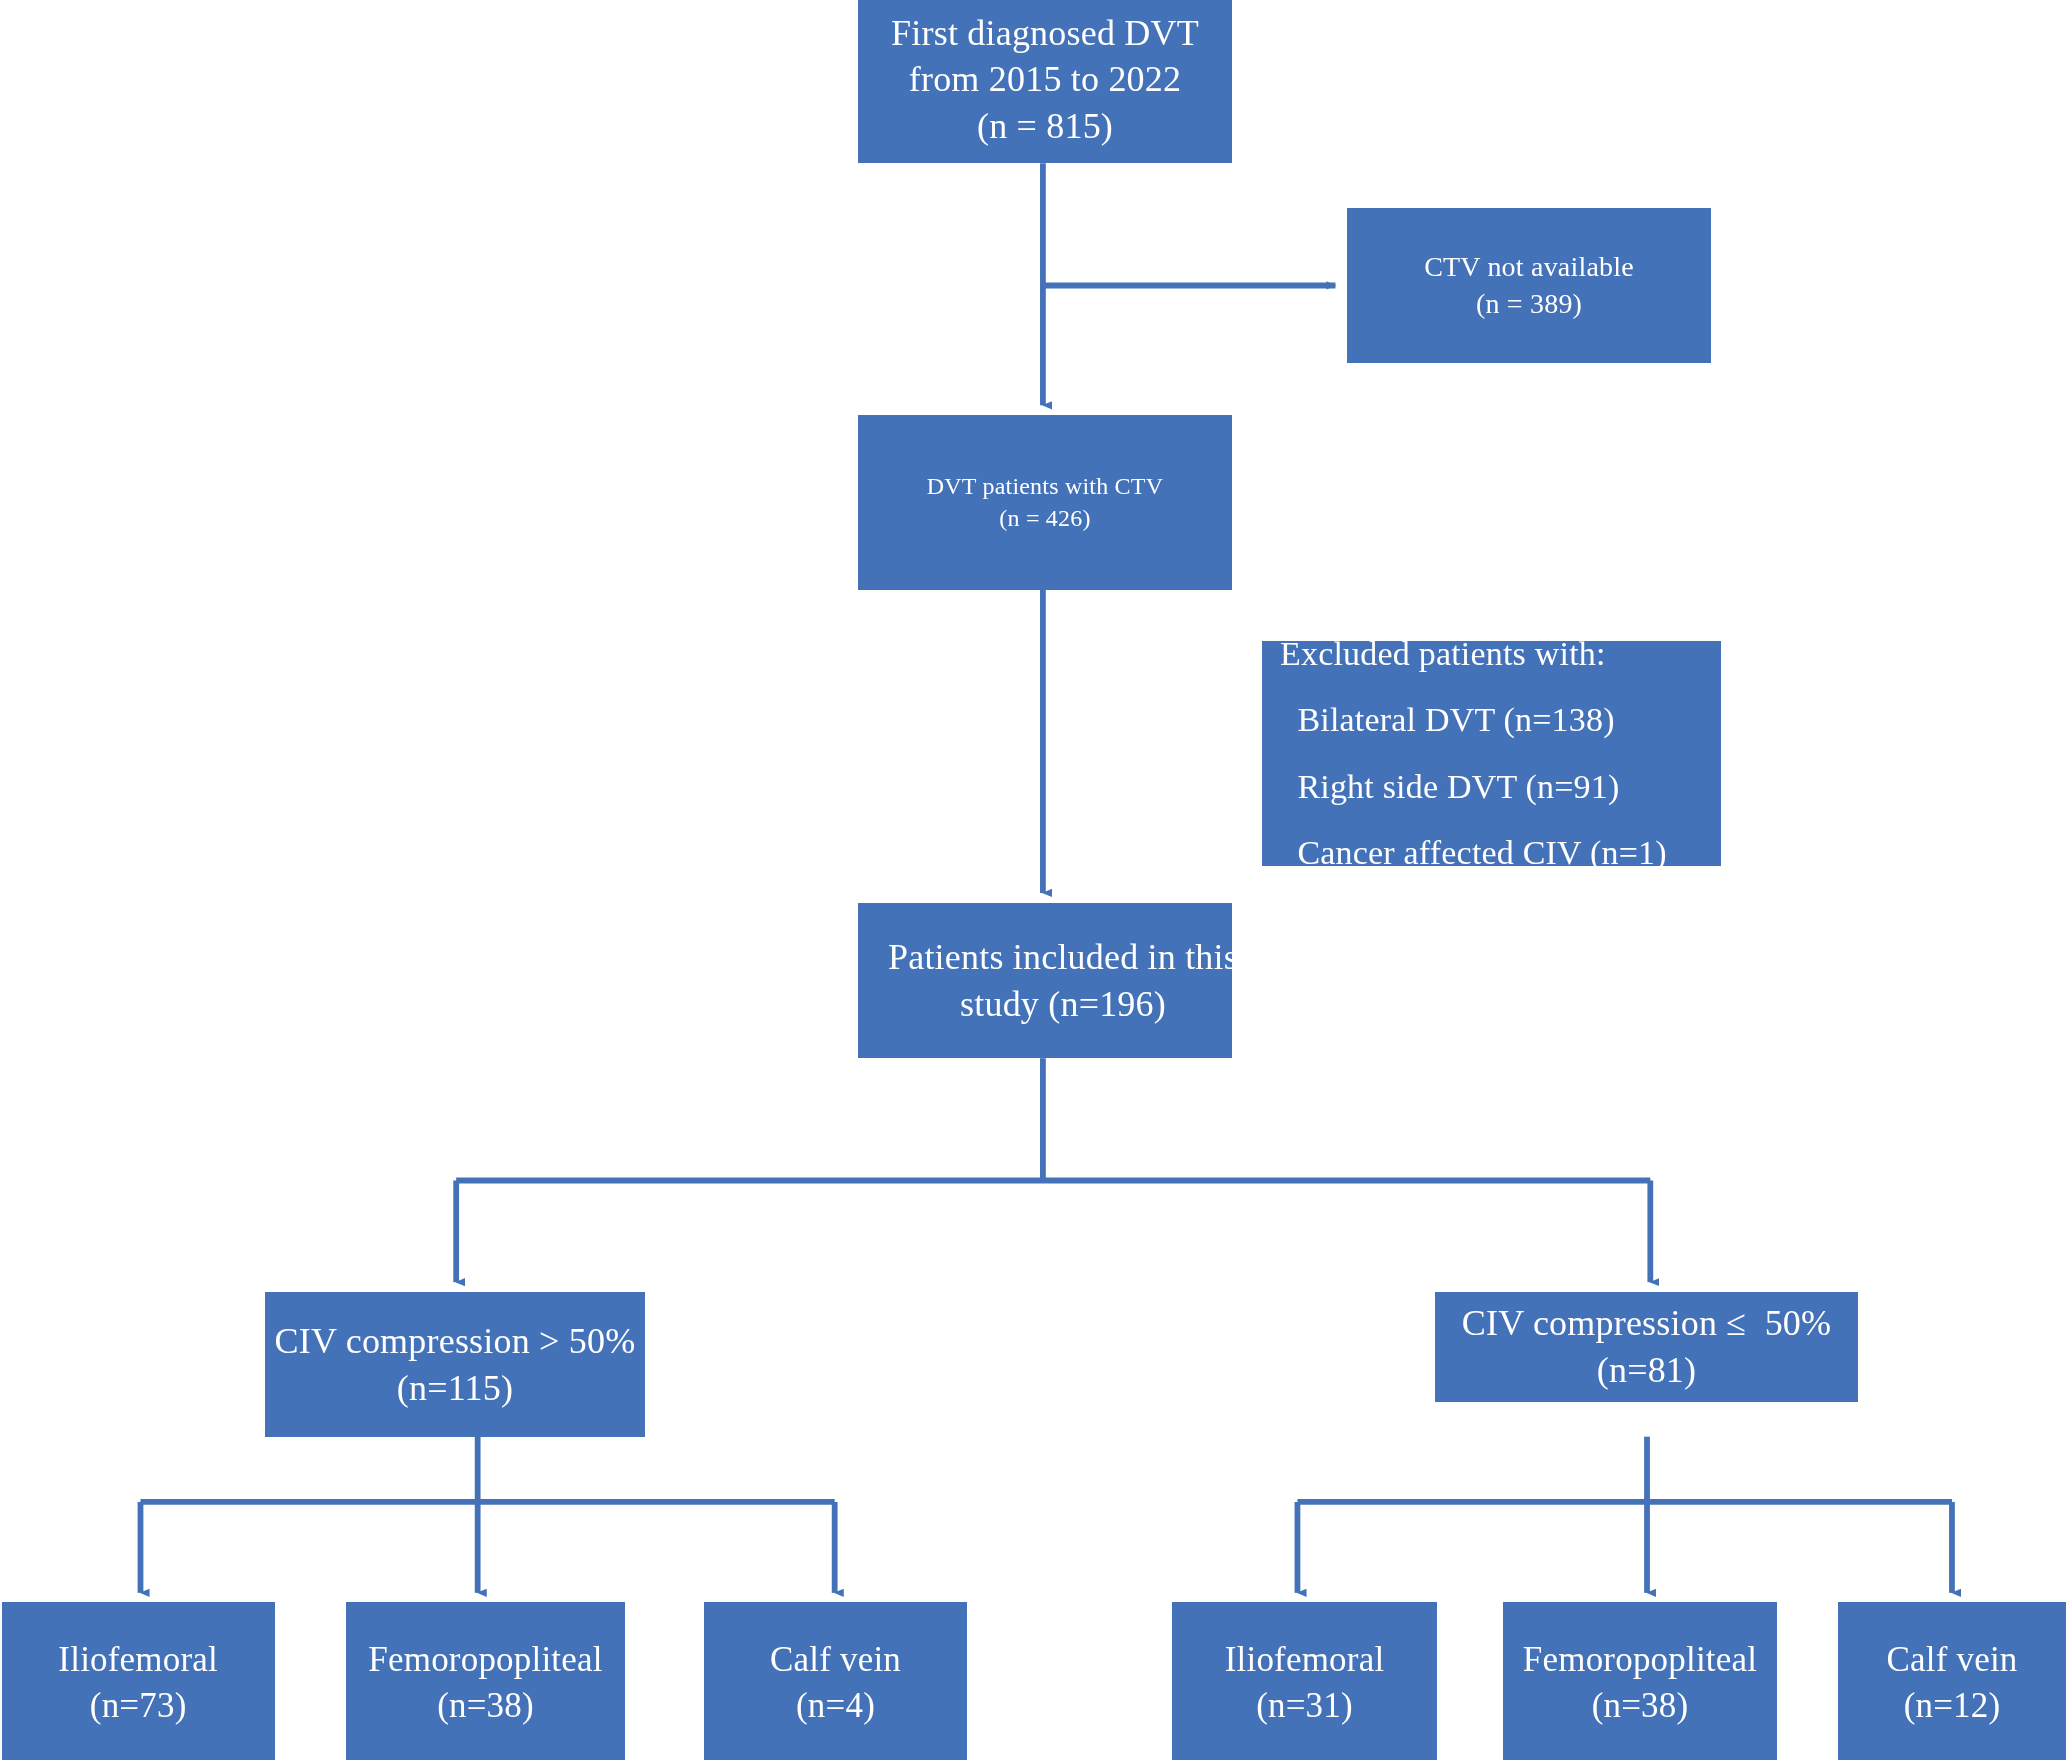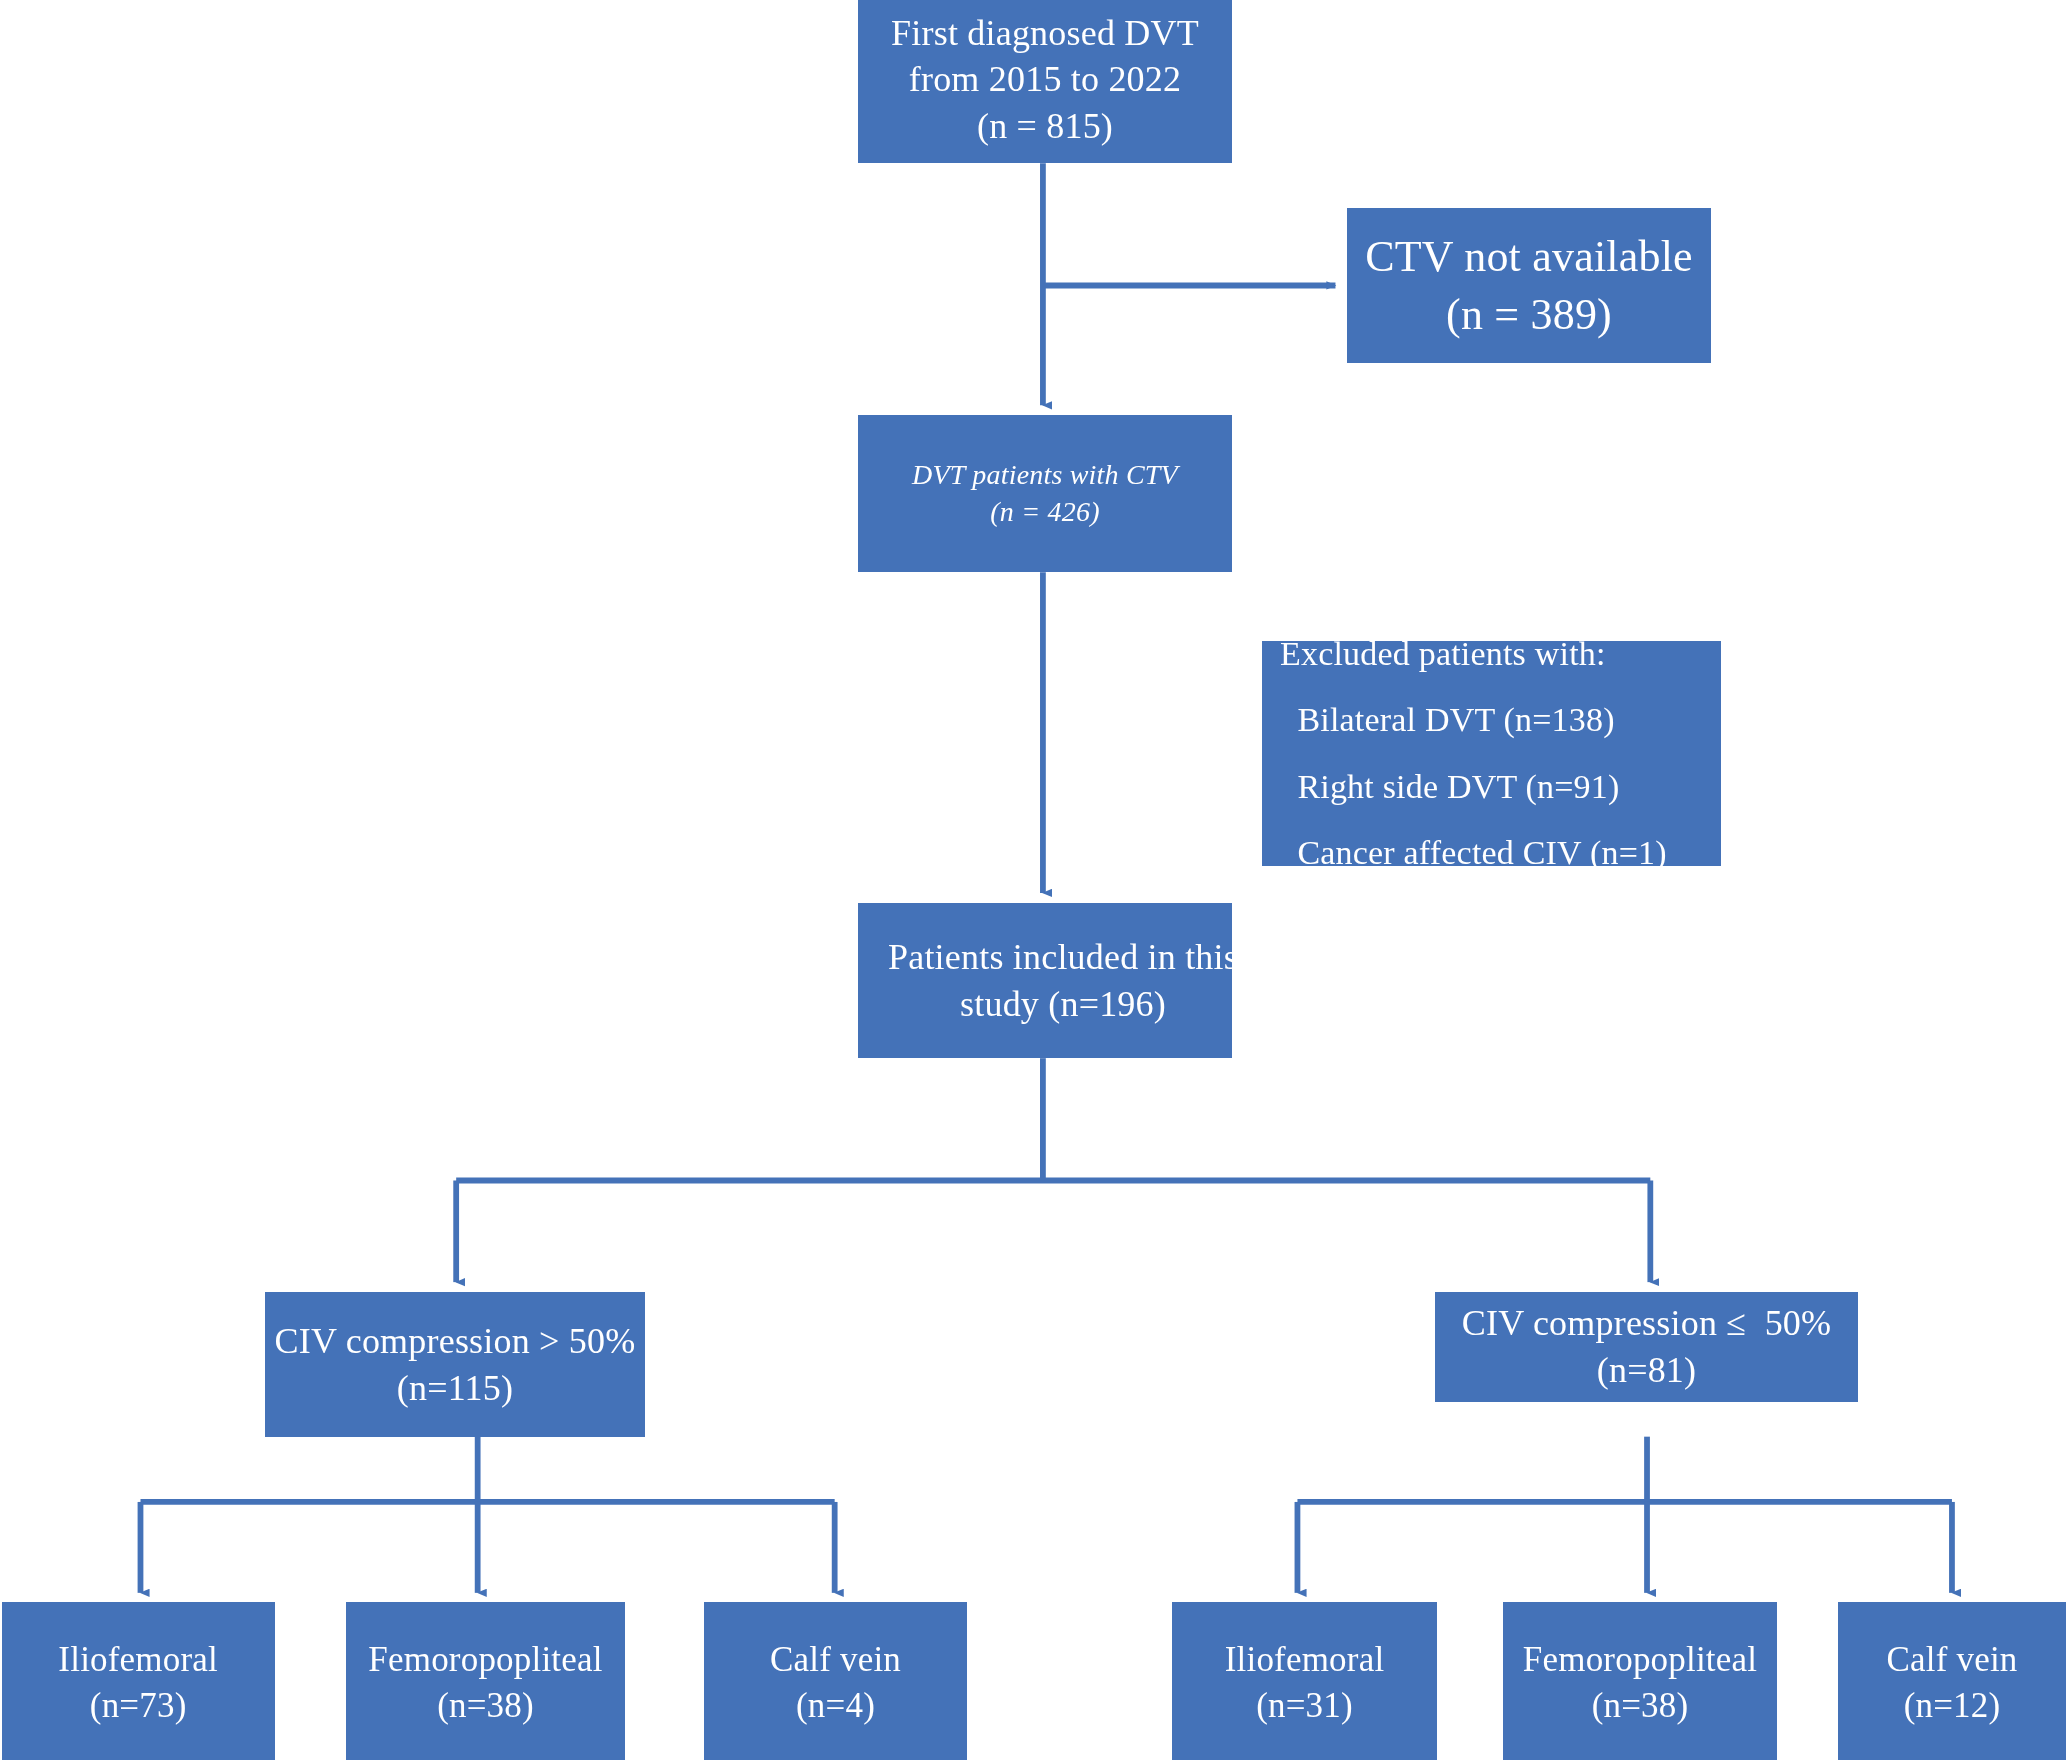--- a/index.html
+++ b/index.html
@@ -41,22 +41,22 @@
     position: absolute;
     left: 0;
     top: 0;
     width: 2066px;
     height: 1761px;
     pointer-events: none;
   }
 
   
   #node-first-dvt      { left:858px; top:0px;    width:374px; height:163px; font-size:36px; padding-bottom:3.3px; }
-  #node-ctv-na         { left:1347px; top:208px;  width:364px; height:155px; font-size:44px; }
-  #node-dvt-ctv        { left:858px; top:415px;  width:374px; height:157px; font-size:28px;font-style:italic; }
+  #node-ctv-na         { left:1347px; top:208px;  width:364px; height:155px; font-size:28px; }
+  #node-dvt-ctv        { left:858px; top:415px;  width:374px; height:175px; font-size:24px; }
   #node-excluded       { left:1262px; top:641px;  width:459px; height:225px; font-size:34px; padding-left:18px; }
   #node-included       { left:858px; top:903px; width:374px; height:155px; font-size:36px;padding-left:36px; }
   #node-civ-high       { left:265px;  top:1292px; width:380px; height:145px; font-size:36px; }
   #node-civ-low        { left:1435px; top:1292px; width:423px; height:110px; font-size:36px; }
 
   #node-l-ilio         { left:1.7px;    top:1602px; width:273px; height:161px; font-size:35px; }
   #node-l-femo         { left:346px;  top:1602px; width:279px; height:161px; font-size:35px; }
   #node-l-calf         { left:704px;  top:1602px; width:263px; height:161px; font-size:35px; }
   #node-r-ilio         { left:1172px; top:1602px; width:265px; height:161px; font-size:35px; }
   #node-r-femo         { left:1503px; top:1602px; width:274px; height:161px; font-size:35px; }

